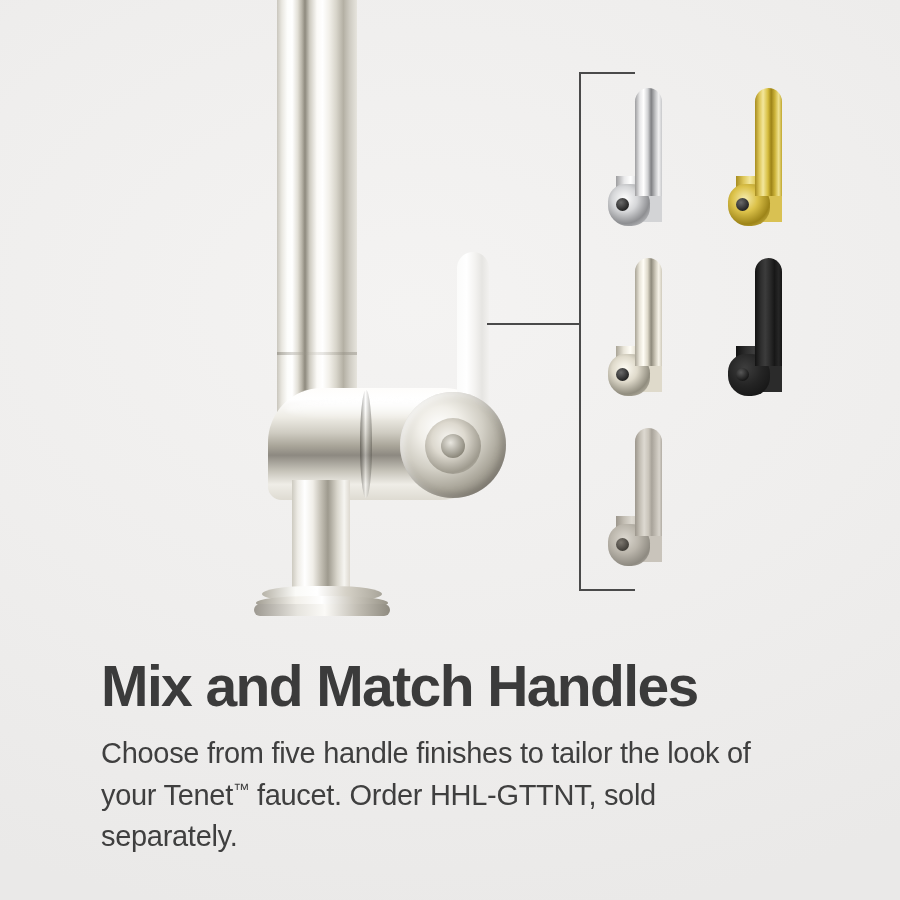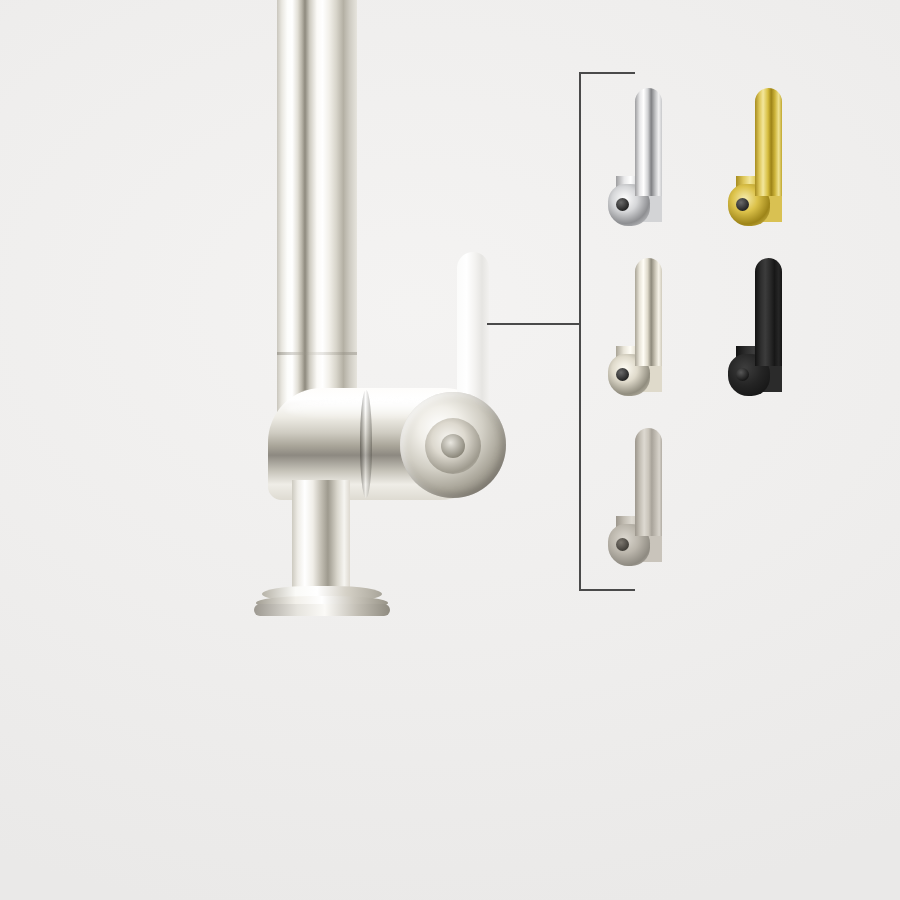--- a/index.html
+++ b/index.html
@@ -285,14 +285,20 @@
         <div class="sw-stem"></div>
       </div>
       <div class="swatch f-satin" title="Brushed Nickel" style="left: 608px; top: 428px;">
         <div class="sw-curve"></div>
         <div class="sw-collar"></div>
         <div class="sw-screw"></div>
         <div class="sw-stem"></div>
       </div>
     </div>
 
+  <div id="copy">
+    <div class="headline">Mix and Match Handles</div>
+    <div class="body-copy">
+      <span>Choose from five handle finishes to tailor the look of your Tenet</span><span class="tm">™</span><span> faucet. Order HHL-GTTNT, sold separately.</span>
+    </div>
+  </div>
 
 </div>
 
 </body></html>

